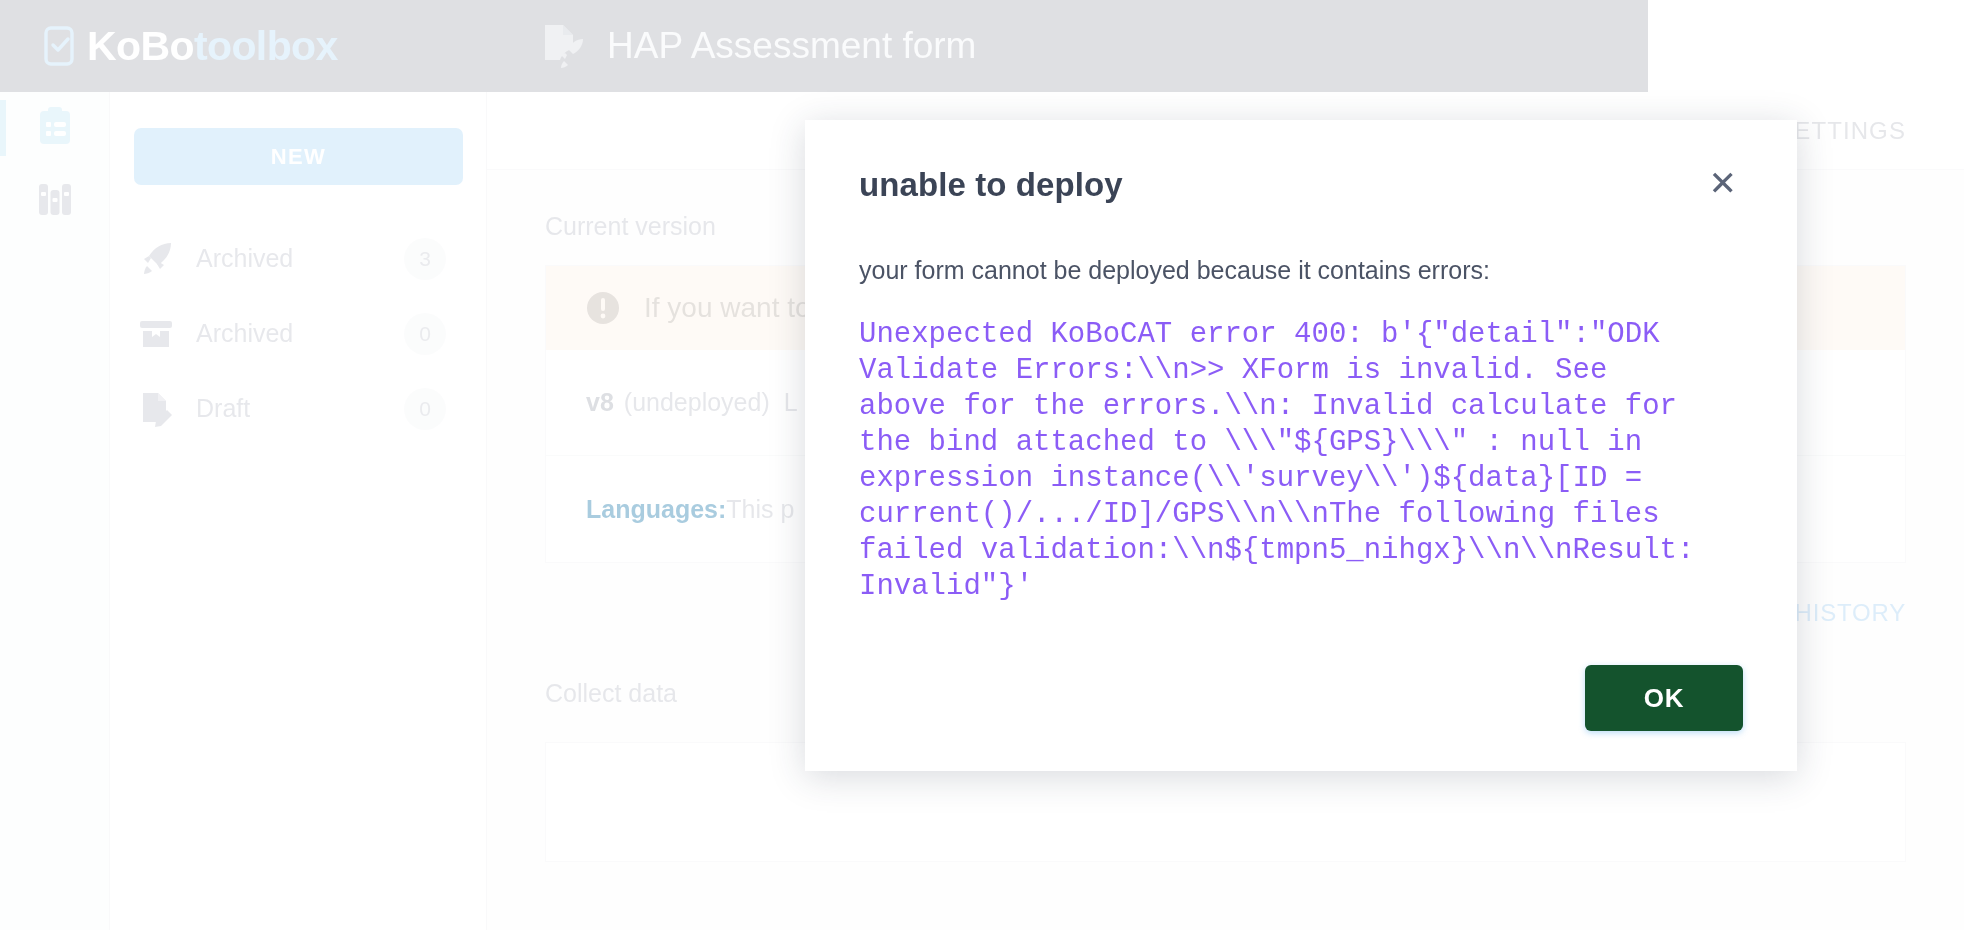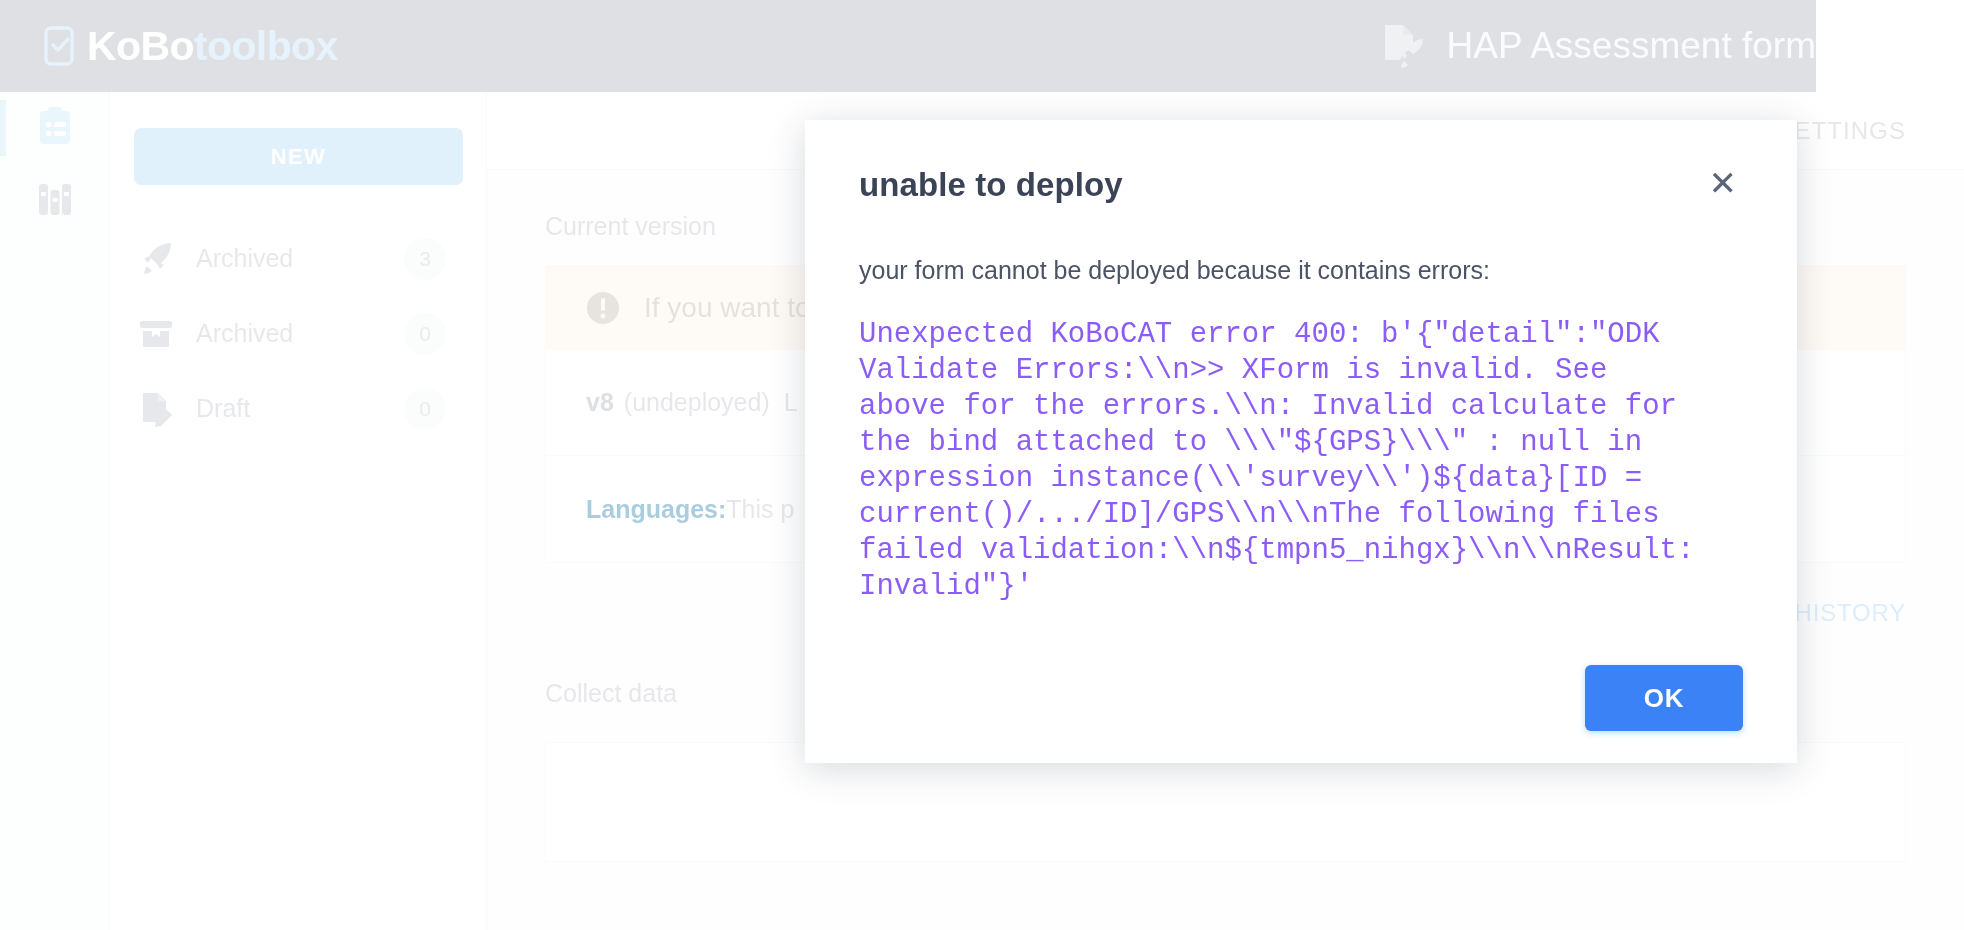--- a/index.html
+++ b/index.html
@@ -16,26 +16,25 @@
     position: relative;
     width: 1964px;
     height: 930px;
     background: #ffffff;
   }
 
   
   .header {
     position: absolute;
     left: 0; top: 0;
-    width: 1816px;
+    width: 1648px;
     height: 92px;
     background: #a2a5ae;
     display: flex;
     align-items: center;
-    justify-content: space-between;
   }
 
   .logo-wrap {
     display: flex;
     align-items: center;
     margin-left: 42px;
     width: 420px;
   }
   .logo-mark { width: 34px; height: 42px; margin-right: 11px; flex: none; }
   .logo-text {
@@ -238,21 +237,21 @@
     background: rgba(255,255,255,0.66);
   }
 
   
   .modal {
     position: absolute;
     left: 805px; top: 120px;
     width: 992px;
     background: #ffffff;
     box-shadow: 0 6px 34px rgba(40,48,70,0.18);
-    padding: 42px 54px 32px 54px;
+    padding: 42px 54px 40px 54px;
   }
 
   .modal-head {
     display: flex;
     align-items: flex-start;
     justify-content: space-between;
   }
   .modal-title {
     font-size: 33px;
     font-weight: 700;
@@ -290,21 +289,21 @@
   }
 
   .modal-foot {
     margin-top: 60px;
     display: flex;
     justify-content: flex-end;
   }
   .ok-button {
     width: 158px;
     height: 66px;
-    background: #3b82f6;
+    background: #14532d;
     border: none;
     border-radius: 6px;
     color: #ffffff;
     font-size: 26px;
     font-weight: 700;
     letter-spacing: 0.8px;
     cursor: pointer;
     font-family: "Liberation Sans", sans-serif;
     box-shadow: 0 2px 6px rgba(61,159,232,0.35);
   }

